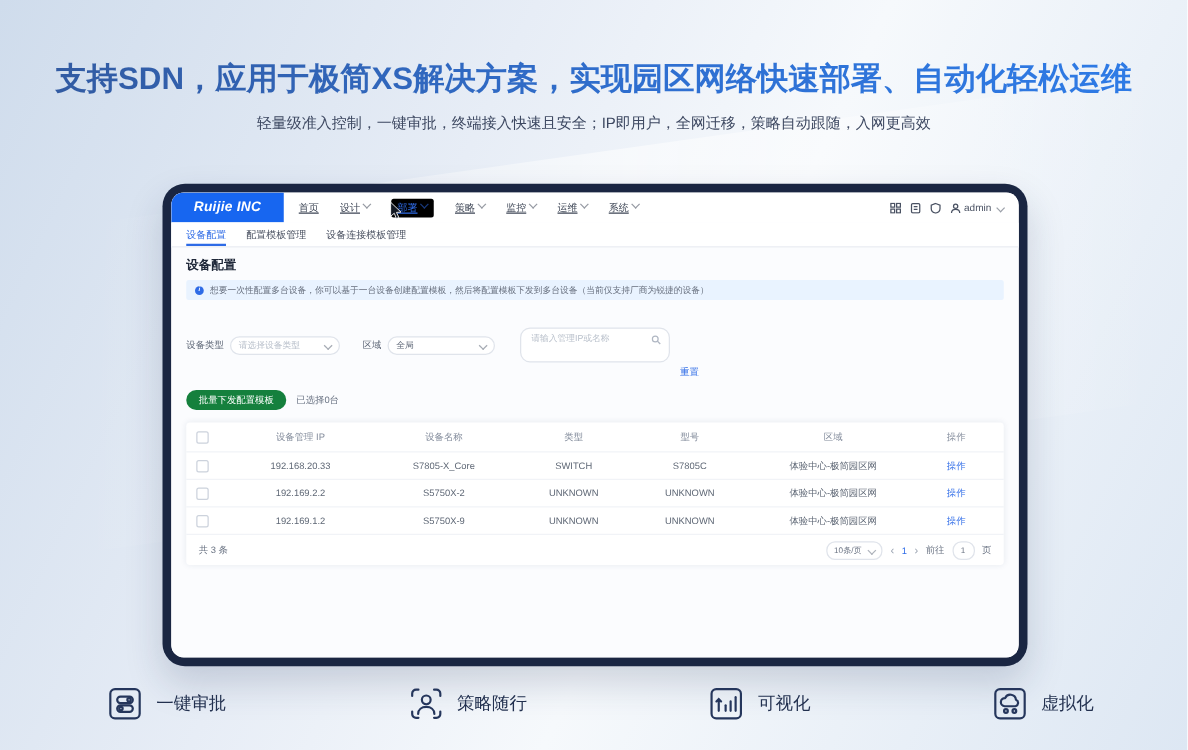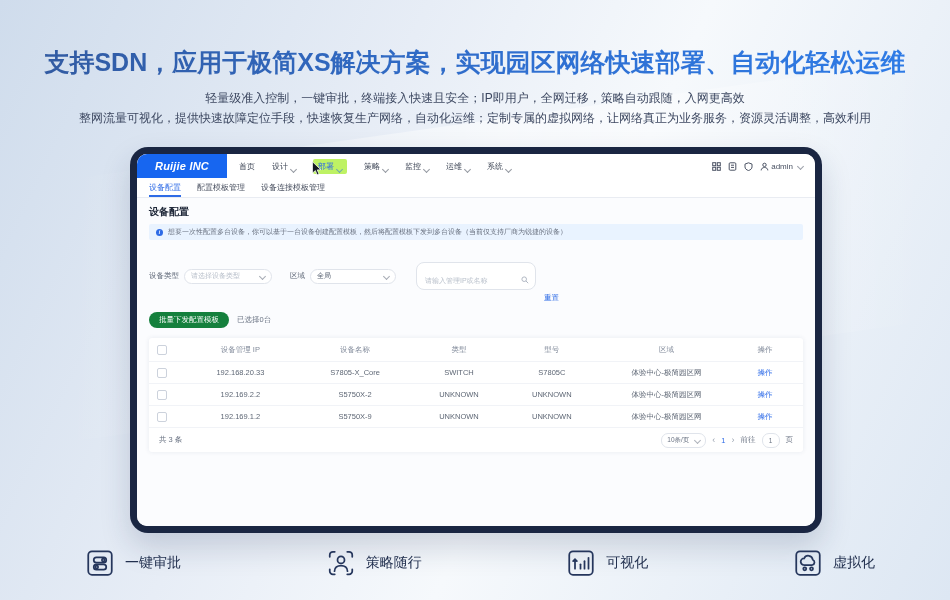--- a/index.html
+++ b/index.html
@@ -20,22 +20,22 @@
   .frame{position:absolute;left:130px;top:147px;width:692px;height:386px;box-sizing:border-box;
         background:#1a2642;border-radius:18px;padding:7px;z-index:2;
         box-shadow:0 14px 30px rgba(25,45,85,.18);}
   .app{width:100%;height:100%;background:#fff;border-radius:10px;overflow:hidden;
         display:flex;flex-direction:column;}
   
   .topbar{flex:0 0 24px;display:flex;align-items:center;background:#fff;}
   .logo{width:90px;height:100%;background:#1766f0;color:#fff;font-style:italic;font-weight:bold;
         font-size:11px;display:flex;align-items:center;justify-content:center;letter-spacing:.2px;cursor:pointer;}
   .nav{display:flex;gap:17px;margin-left:12px;font-size:8px;color:#3e4656;align-items:center;}
-  .nav-item{display:flex;align-items:flex-end;cursor:pointer;}
-  .nav-item.active{color:#2e6be6;background:#bef264;padding:2px 5px;border-radius:2px;}
+  .nav-item{display:flex;align-items:flex-start;cursor:pointer;text-decoration:underline;}
+  .nav-item.active{color:#2e6be6;background:#000000;padding:2px 5px;border-radius:2px;}
   .chev{width:4px;height:4px;border-right:1px solid currentColor;border-bottom:1px solid currentColor;
         display:inline-block;transform:rotate(45deg);margin-left:3px;opacity:.55;vertical-align:2px;}
   .chev.up{transform:rotate(225deg);}
   .top-right{margin-left:auto;margin-right:12px;display:flex;gap:7px;
         color:#4a5263;font-size:8px;}
   .top-right svg{display:block;}
   .admin{display:flex;align-items:center;gap:2px;cursor:pointer;}
   
   .appbody{flex:1;display:flex;min-height:0;}
   .sidebar{flex:0 0 90px;background:#232e47;color:#c7cedd;font-size:8px;padding-top:5px;}
@@ -59,21 +59,21 @@
   
   .filters{display:flex;align-items:center;margin:9px 12px 0;font-size:7.5px;color:#5d6676;}
   .flabel{margin-right:5px;white-space:nowrap;}
   .select{height:15px;border:1px solid #e0e4eb;border-radius:8px;background:#fff;box-sizing:border-box;
         display:flex;align-items:center;justify-content:space-between;padding:0 6px;cursor:pointer;}
   .select.type{width:88px;margin-right:18px;}
   .select.region{width:86px;margin-right:20px;}
   .ph{color:#b9c0cb;font-size:7px;}
   .val{color:#5d6676;font-size:7px;}
   .search{height:15px;width:120px;border:1px solid #e0e4eb;border-radius:8px;background:#fff;
-        box-sizing:border-box;display:flex;align-items:flex-start;padding:13px 6px;margin-right:8px;}
+        box-sizing:border-box;display:flex;align-items:flex-end;padding:13px 6px;margin-right:8px;}
   .search input{border:0;outline:0;flex:1;font-size:7px;color:#444;background:transparent;min-width:0;}
   .search input::placeholder{color:#b9c0cb;}
   .reset{color:#2e6be6;cursor:pointer;white-space:nowrap;margin-top:44px;}
   
   .actionsrow{display:flex;align-items:center;gap:8px;margin:9px 12px 0;}
   .primary{background:#15803d;color:#fff;border:0;border-radius:9px;height:16px;padding:0 10px;
         font-size:7.5px;font-family:inherit;cursor:pointer;}
   .selcount{font-size:7.5px;color:#6a7383;text-align:center;}
   
   .card{margin:10px 12px 0;background:#fff;border-radius:3px;box-shadow:0 0 5px rgba(31,57,104,.09);text-align:center;}
@@ -102,21 +102,20 @@
   .feat svg{display:block;}
 </style>
 </head>
 <body>
 
 <div class="page">
 
   <div class="hero">
     <h1>支持SDN，应用于极简XS解决方案，实现园区网络快速部署、自动化轻松运维</h1>
     <p class="sub first">轻量级准入控制，一键审批，终端接入快速且安全；IP即用户，全网迁移，策略自动跟随，入网更高效</p>
-    <p class="sub">整网流量可视化，提供快速故障定位手段，快速恢复生产网络，自动化运维；定制专属的虚拟网络，让网络真正为业务服务，资源灵活调整，高效利用</p>
   </div>
 
   <div class="frame">
     <div class="app">
 
       <header class="topbar">
         <div class="logo">Ruijie INC</div>
         <nav class="nav">
           <span class="nav-item">
               <span>首页</span>

